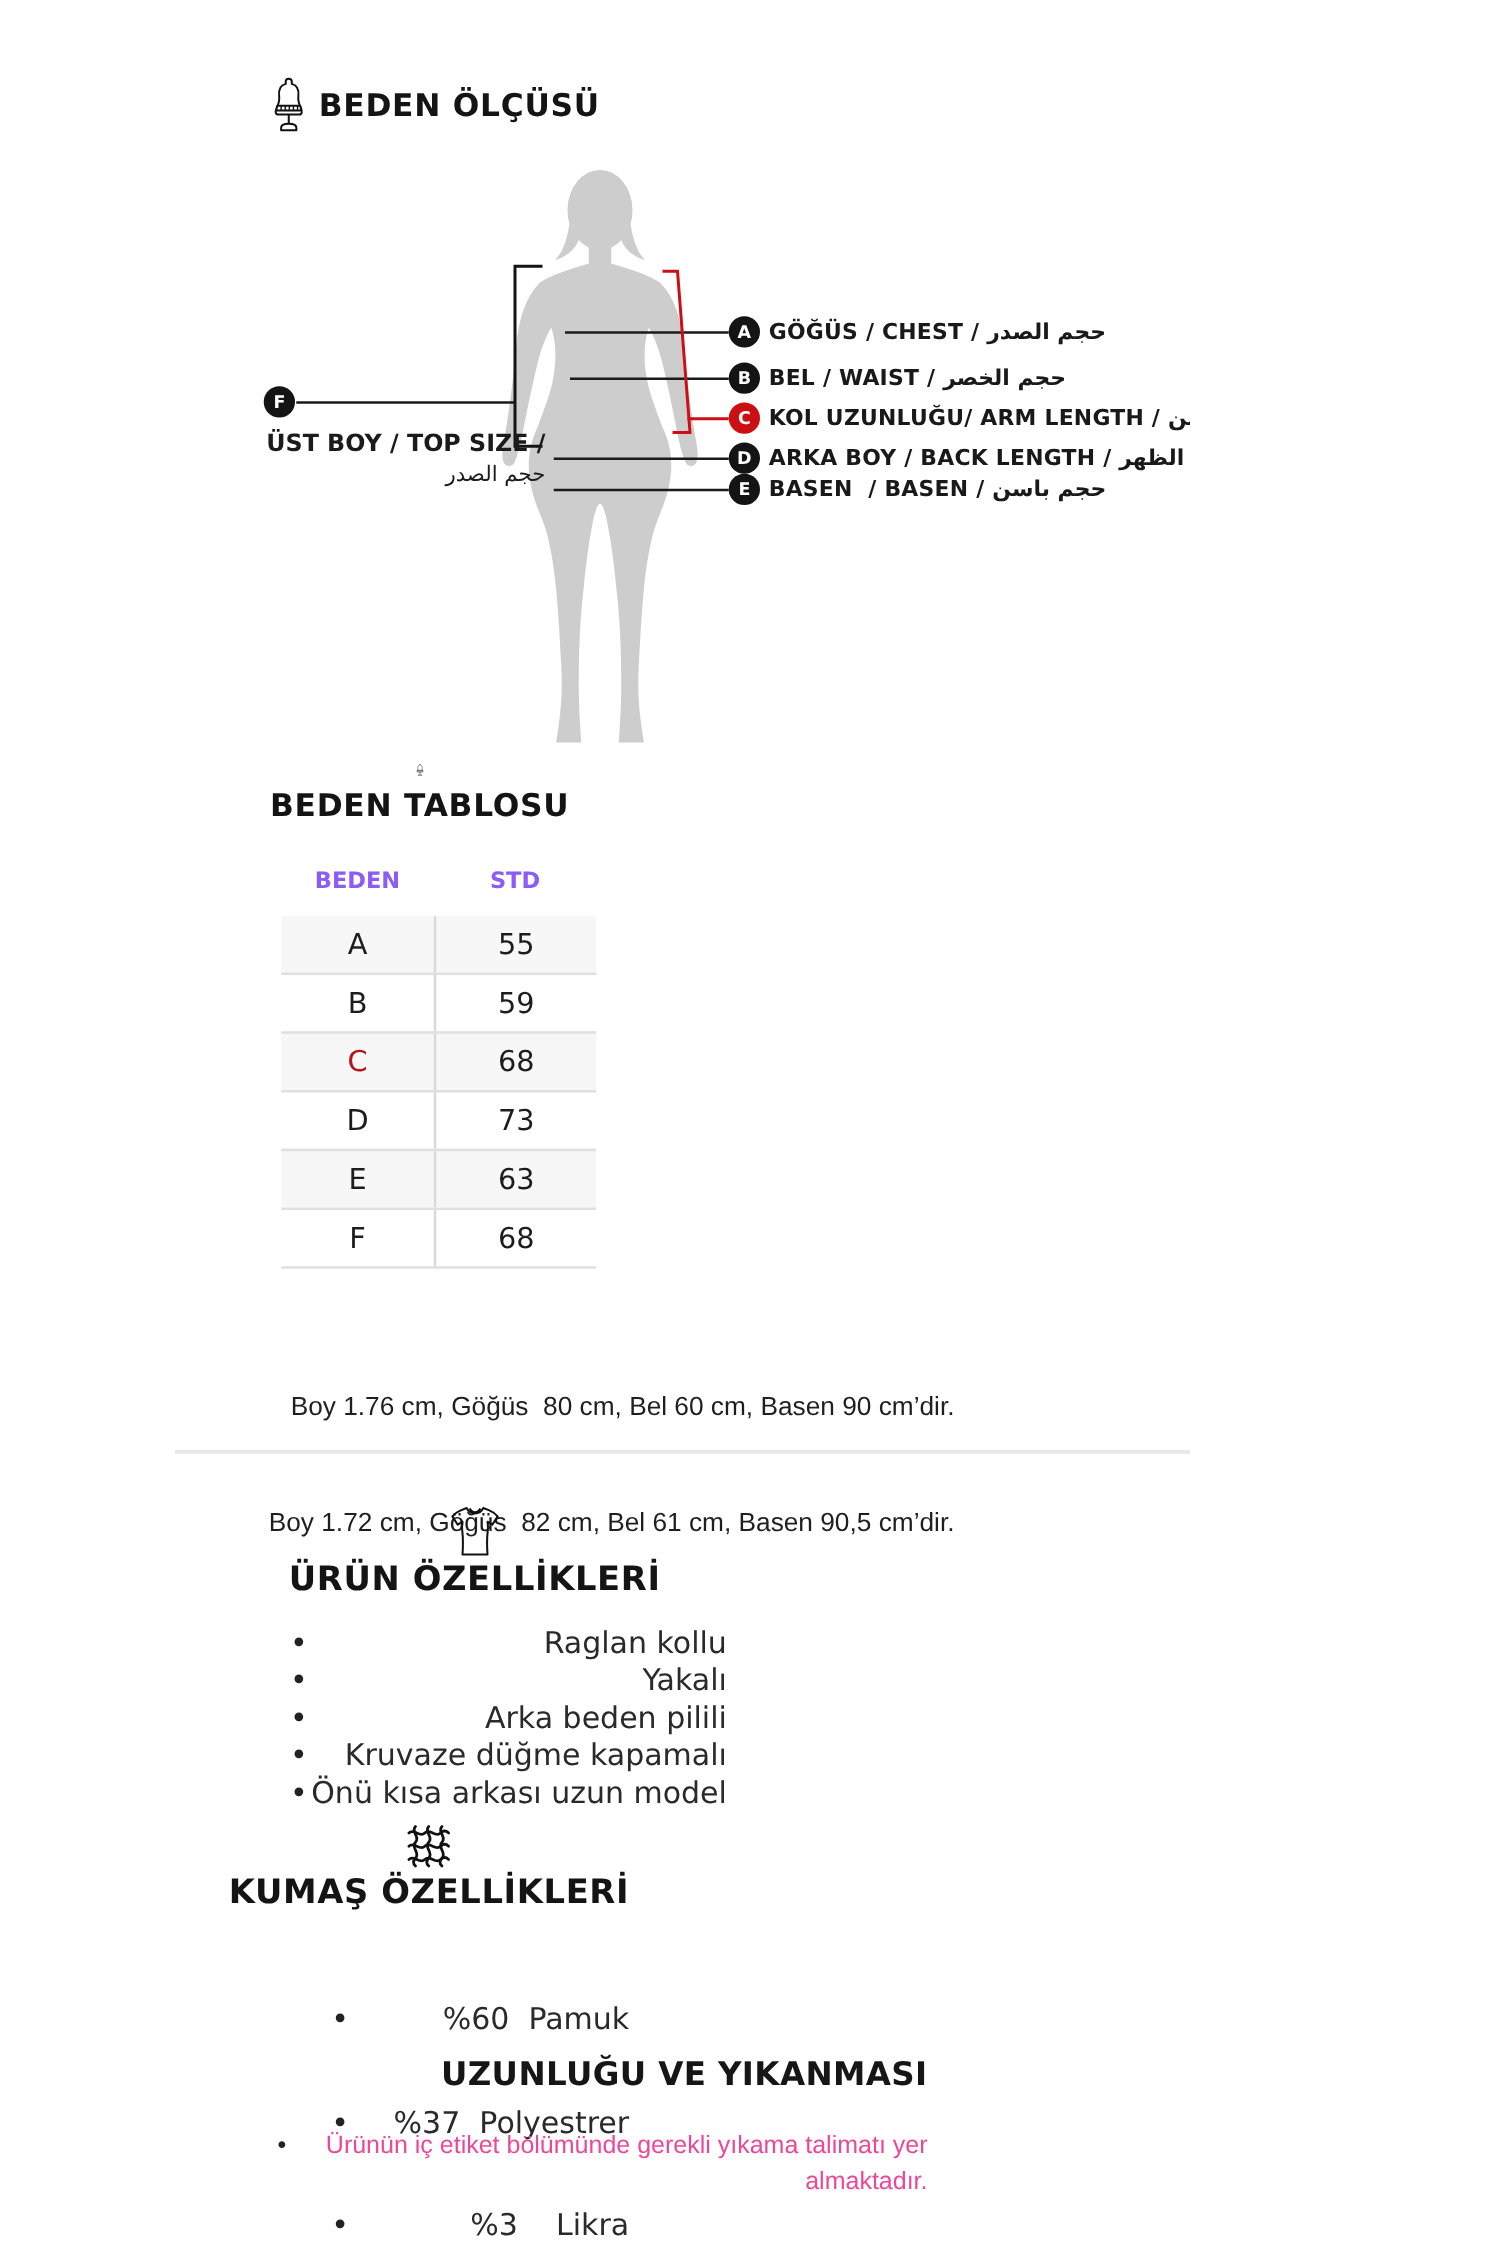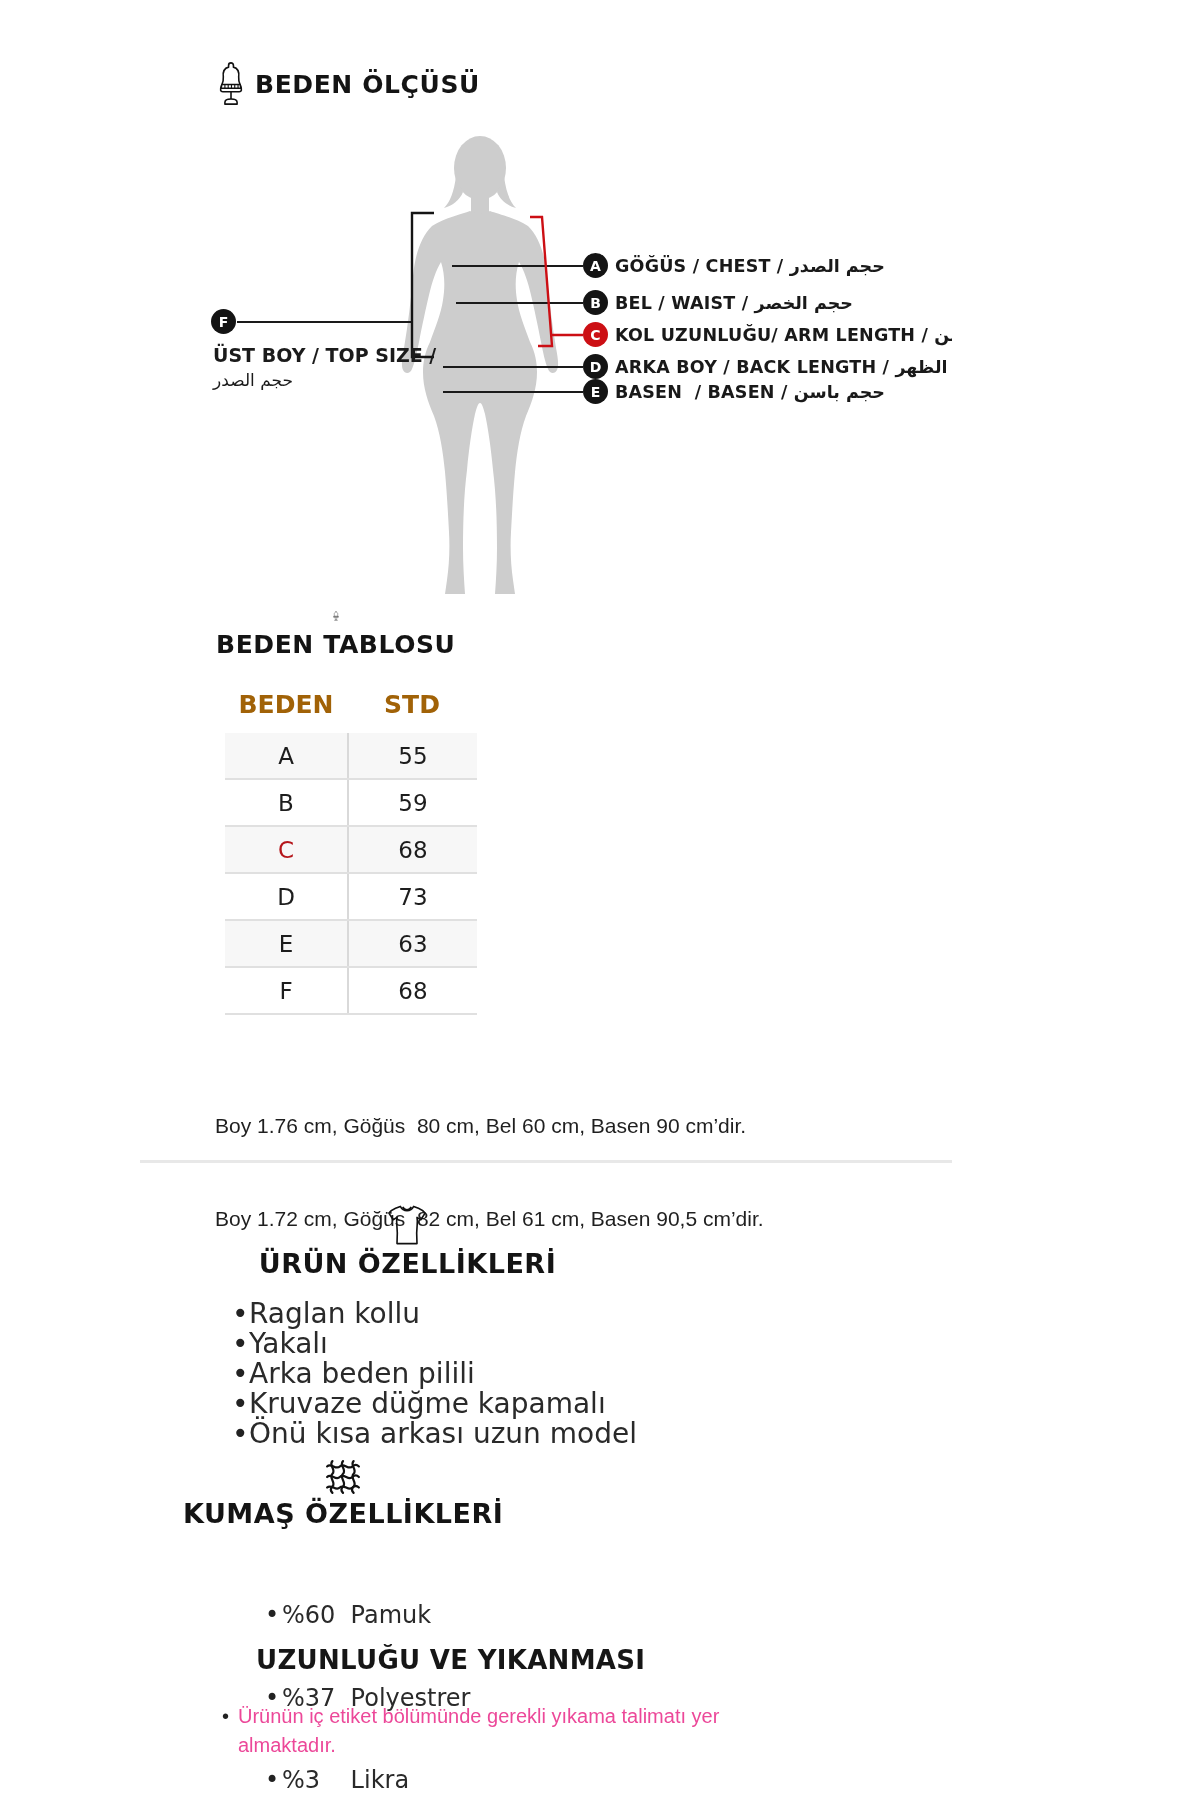--- a/index.html
+++ b/index.html
@@ -1,17 +1,17 @@
 <!DOCTYPE html>
 <html><head>
 <meta charset="utf-8">
 <style>
   html,body{margin:0;padding:0;background:#fff;}
   .page{position:relative;width:952px;height:1800px;background:#ffffff;overflow:hidden;
-        font-family:"DejaVu Sans",sans-serif;color:#1b1b1b;}
+        font-family:"DejaVu Sans",sans-serif;color:#1b1b1b;text-align:right;}
 
   
   .sec-head{position:absolute;display:flex;align-items:center;gap:9px;}
   .sec-head .ttl{font-size:25px;font-weight:700;letter-spacing:.6px;color:#141414;white-space:pre;}
   #hdr1{left:216px;top:60px;height:48px;}
   #hdr2{left:216px;top:611px;height:48px;flex-direction:column;}
 
   
   .diagram{position:absolute;left:0;top:0;width:1200px;height:620px;}
   .figure{position:absolute;left:0;top:0;}
@@ -19,21 +19,21 @@
            display:flex;align-items:center;justify-content:center;font-size:14px;font-weight:700;}
   .lcircle.red{background:#cc0f14;}
   .dlabel{position:absolute;left:615px;transform:translateY(-50%);font-size:17.5px;font-weight:600;
           letter-spacing:.2px;white-space:pre;color:#191919;}
   .fblock{position:absolute;left:213px;top:344px;}
   .fblock .l1{font-size:19px;font-weight:600;white-space:pre;}
   .fblock .l2{font-size:17px;font-weight:500;margin-top:4px;}
 
   
   .sizetable{position:absolute;left:225px;top:684px;width:252px;}
-  .st-head{display:flex;height:40px;align-items:center;font-size:25px;font-weight:600;color:#a16207;}
+  .st-head{display:flex;height:40px;align-items:center;font-size:18px;font-weight:600;color:#8b5cf6;}
   .st-body{margin-top:9px;border-bottom:2px solid #e0e0e0;}
   .st-row{display:flex;height:45px;align-items:stretch;font-size:23px;font-weight:500;color:#1d1d1d;}
   .st-row + .st-row{border-top:2px solid #e0e0e0;}
   .st-row:nth-child(odd){background:#f7f7f7;}
   .cell1{width:122px;display:flex;align-items:center;justify-content:center;}
   .cell2{flex:1;display:flex;align-items:center;justify-content:center;}
   .st-row .cell1{border-right:2px solid #d9d9d9;}
   .red-text{color:#b5161b;}
 
   
@@ -48,21 +48,21 @@
 
   
   .features{position:absolute;}
   #sec-urun{left:178px;top:1203px;}
   #sec-kumas{left:183px;top:1457px;}
   .features .head{display:flex;align-items:center;gap:1px;flex-direction:column;}
   .features .head .ttl{font-size:27px;font-weight:700;letter-spacing:.5px;color:#141414;white-space:pre;}
   .blist{list-style:none;margin:0;padding:0;}
   .blist li{position:relative;padding-left:17px;}
   .blist li::before{content:"•";position:absolute;left:0;color:#222;}
-  #sec-urun .blist{margin:20px 0 0 54px;font-size:28px;line-height:30px;color:#2a2a2a;}
+  #sec-urun .blist{margin:20px 0 0 54px;font-size:24px;line-height:30px;color:#2a2a2a;}
   #sec-kumas .blist{margin:18px 0 0 82px;font-size:24px;line-height:27.5px;color:#2a2a2a;white-space:pre-wrap;}
 
   
   #sec-icerik{position:absolute;left:222px;top:1645px;font-family:"Liberation Sans",sans-serif;}
   #sec-icerik .ttl{font-family:"DejaVu Sans",sans-serif;font-size:26px;font-weight:700;
                    letter-spacing:.3px;color:#161616;margin-left:34px;}
   #sec-icerik .blist{margin:27px 0 0 0;font-size:20px;line-height:29px;color:#ec4899;width:520px;}
   #sec-icerik .blist li{padding-left:16px;}
 </style>
 </head>

